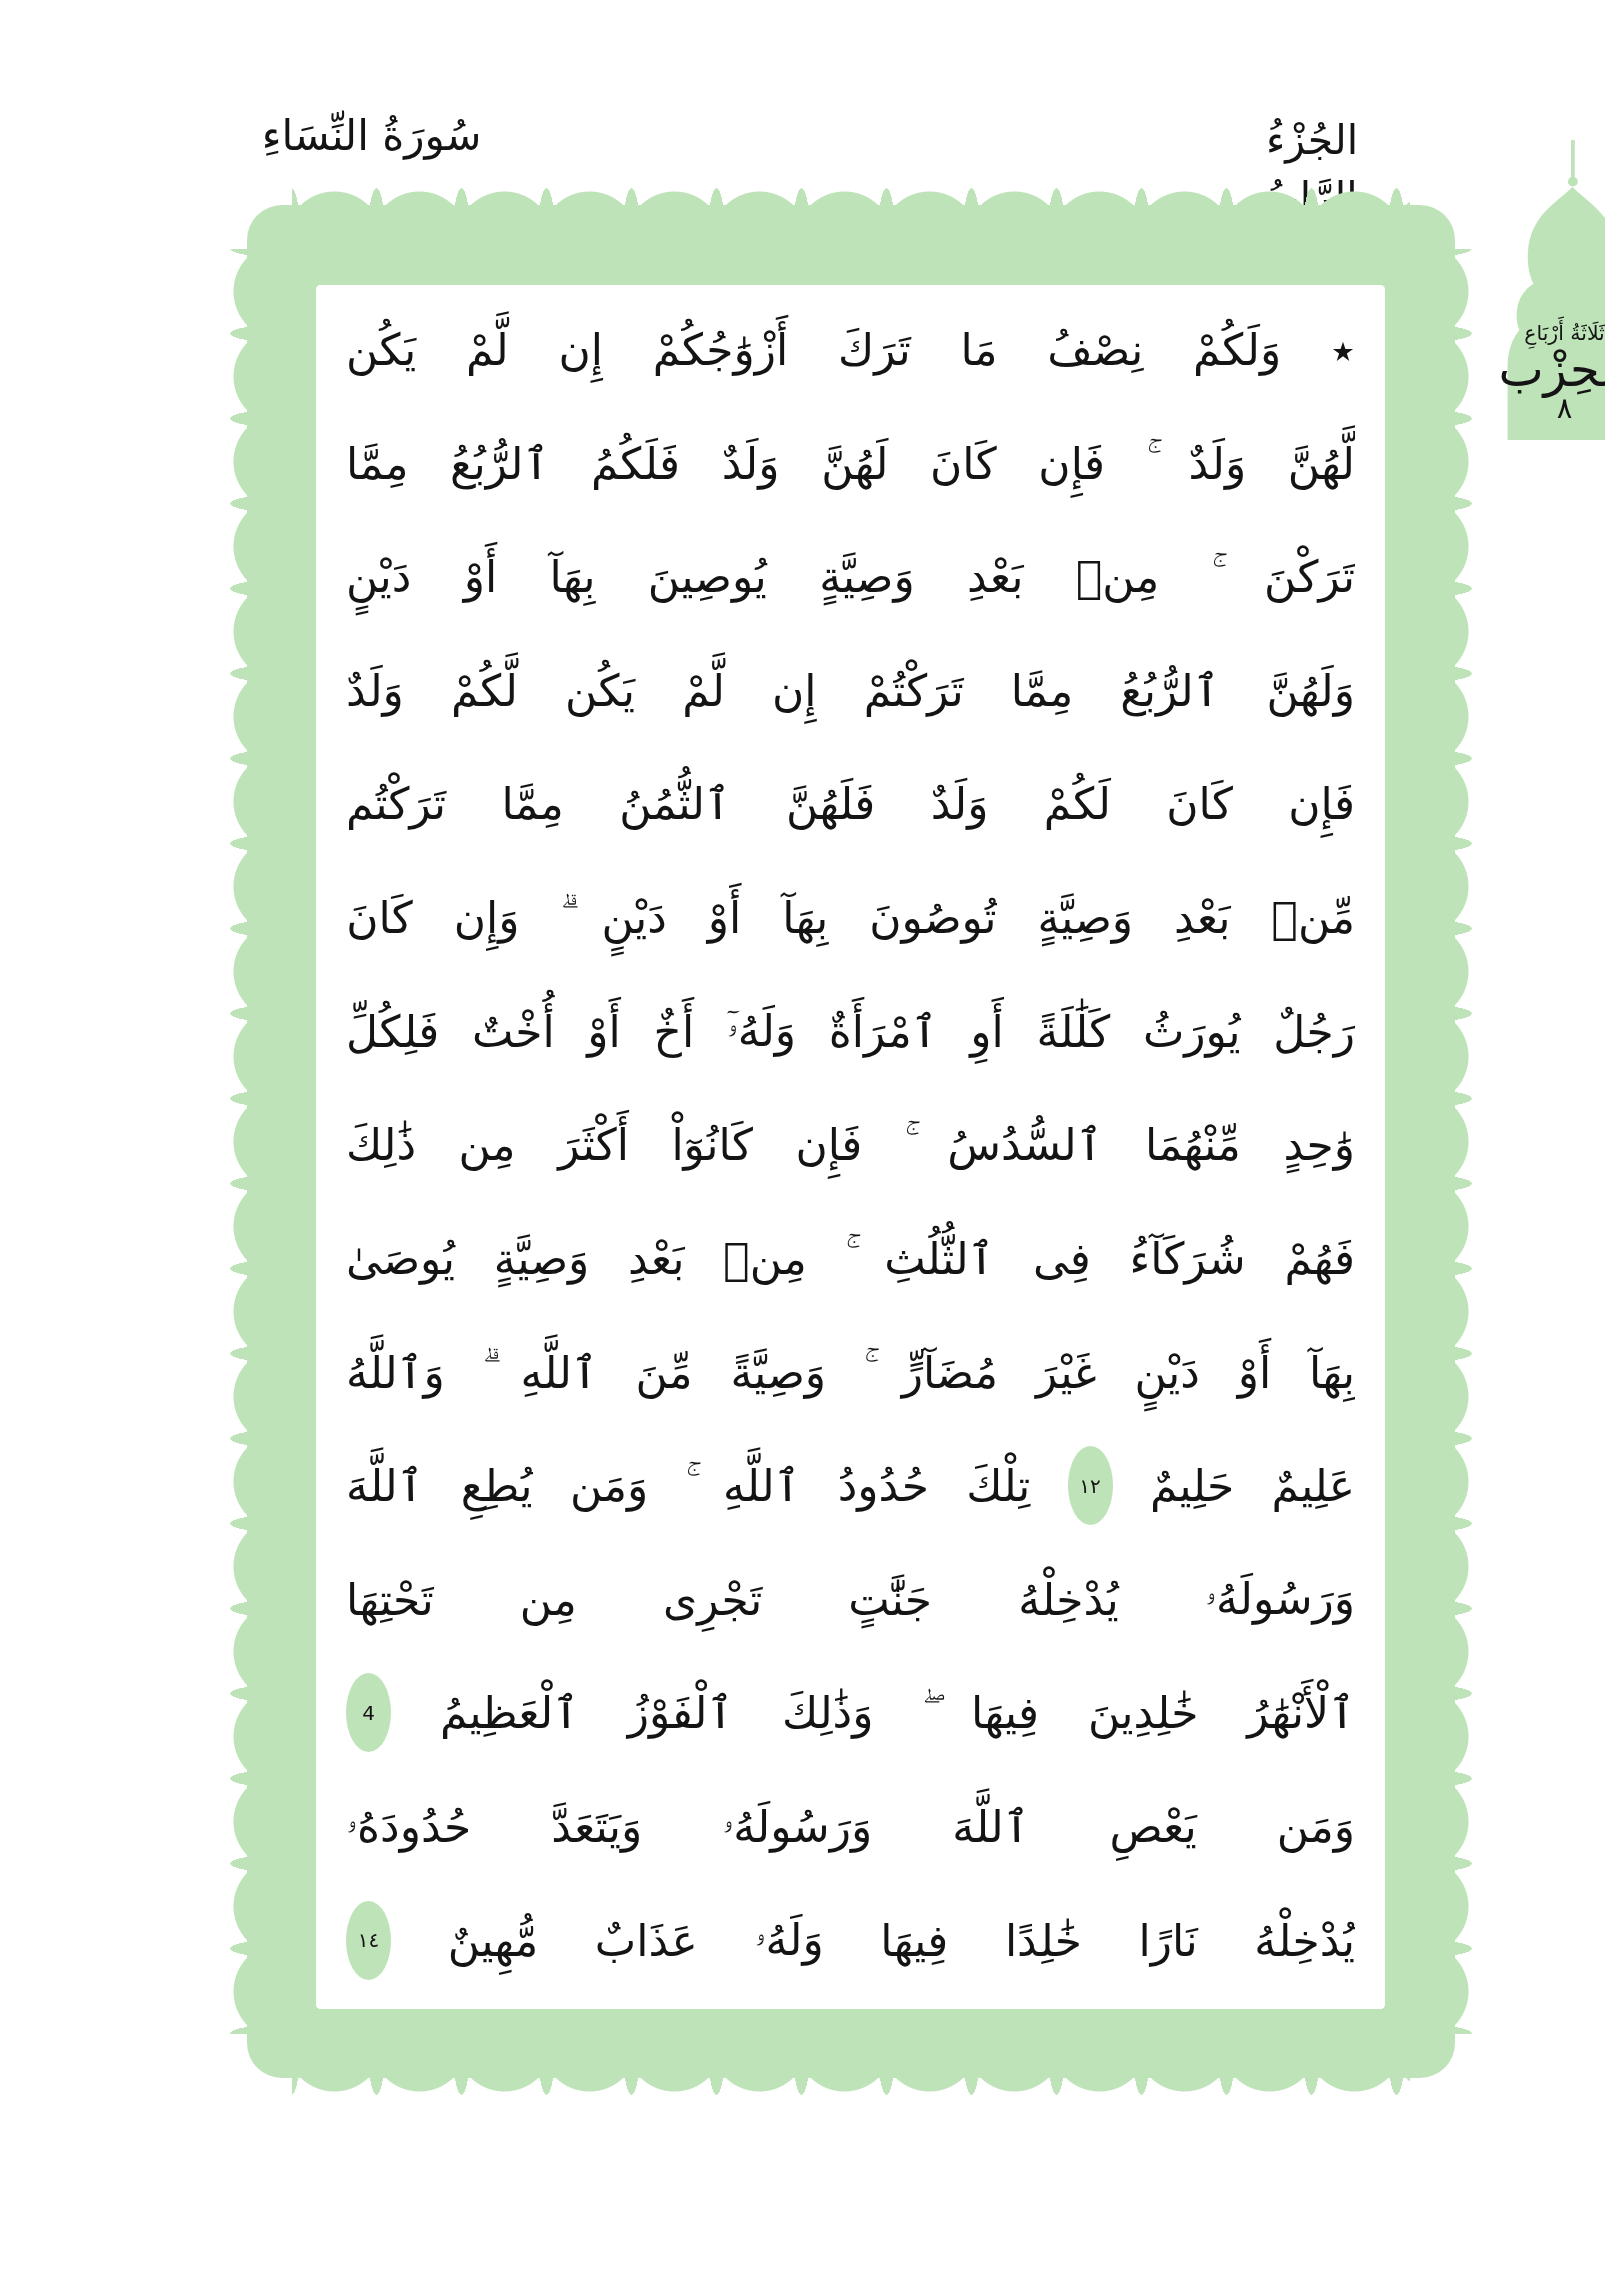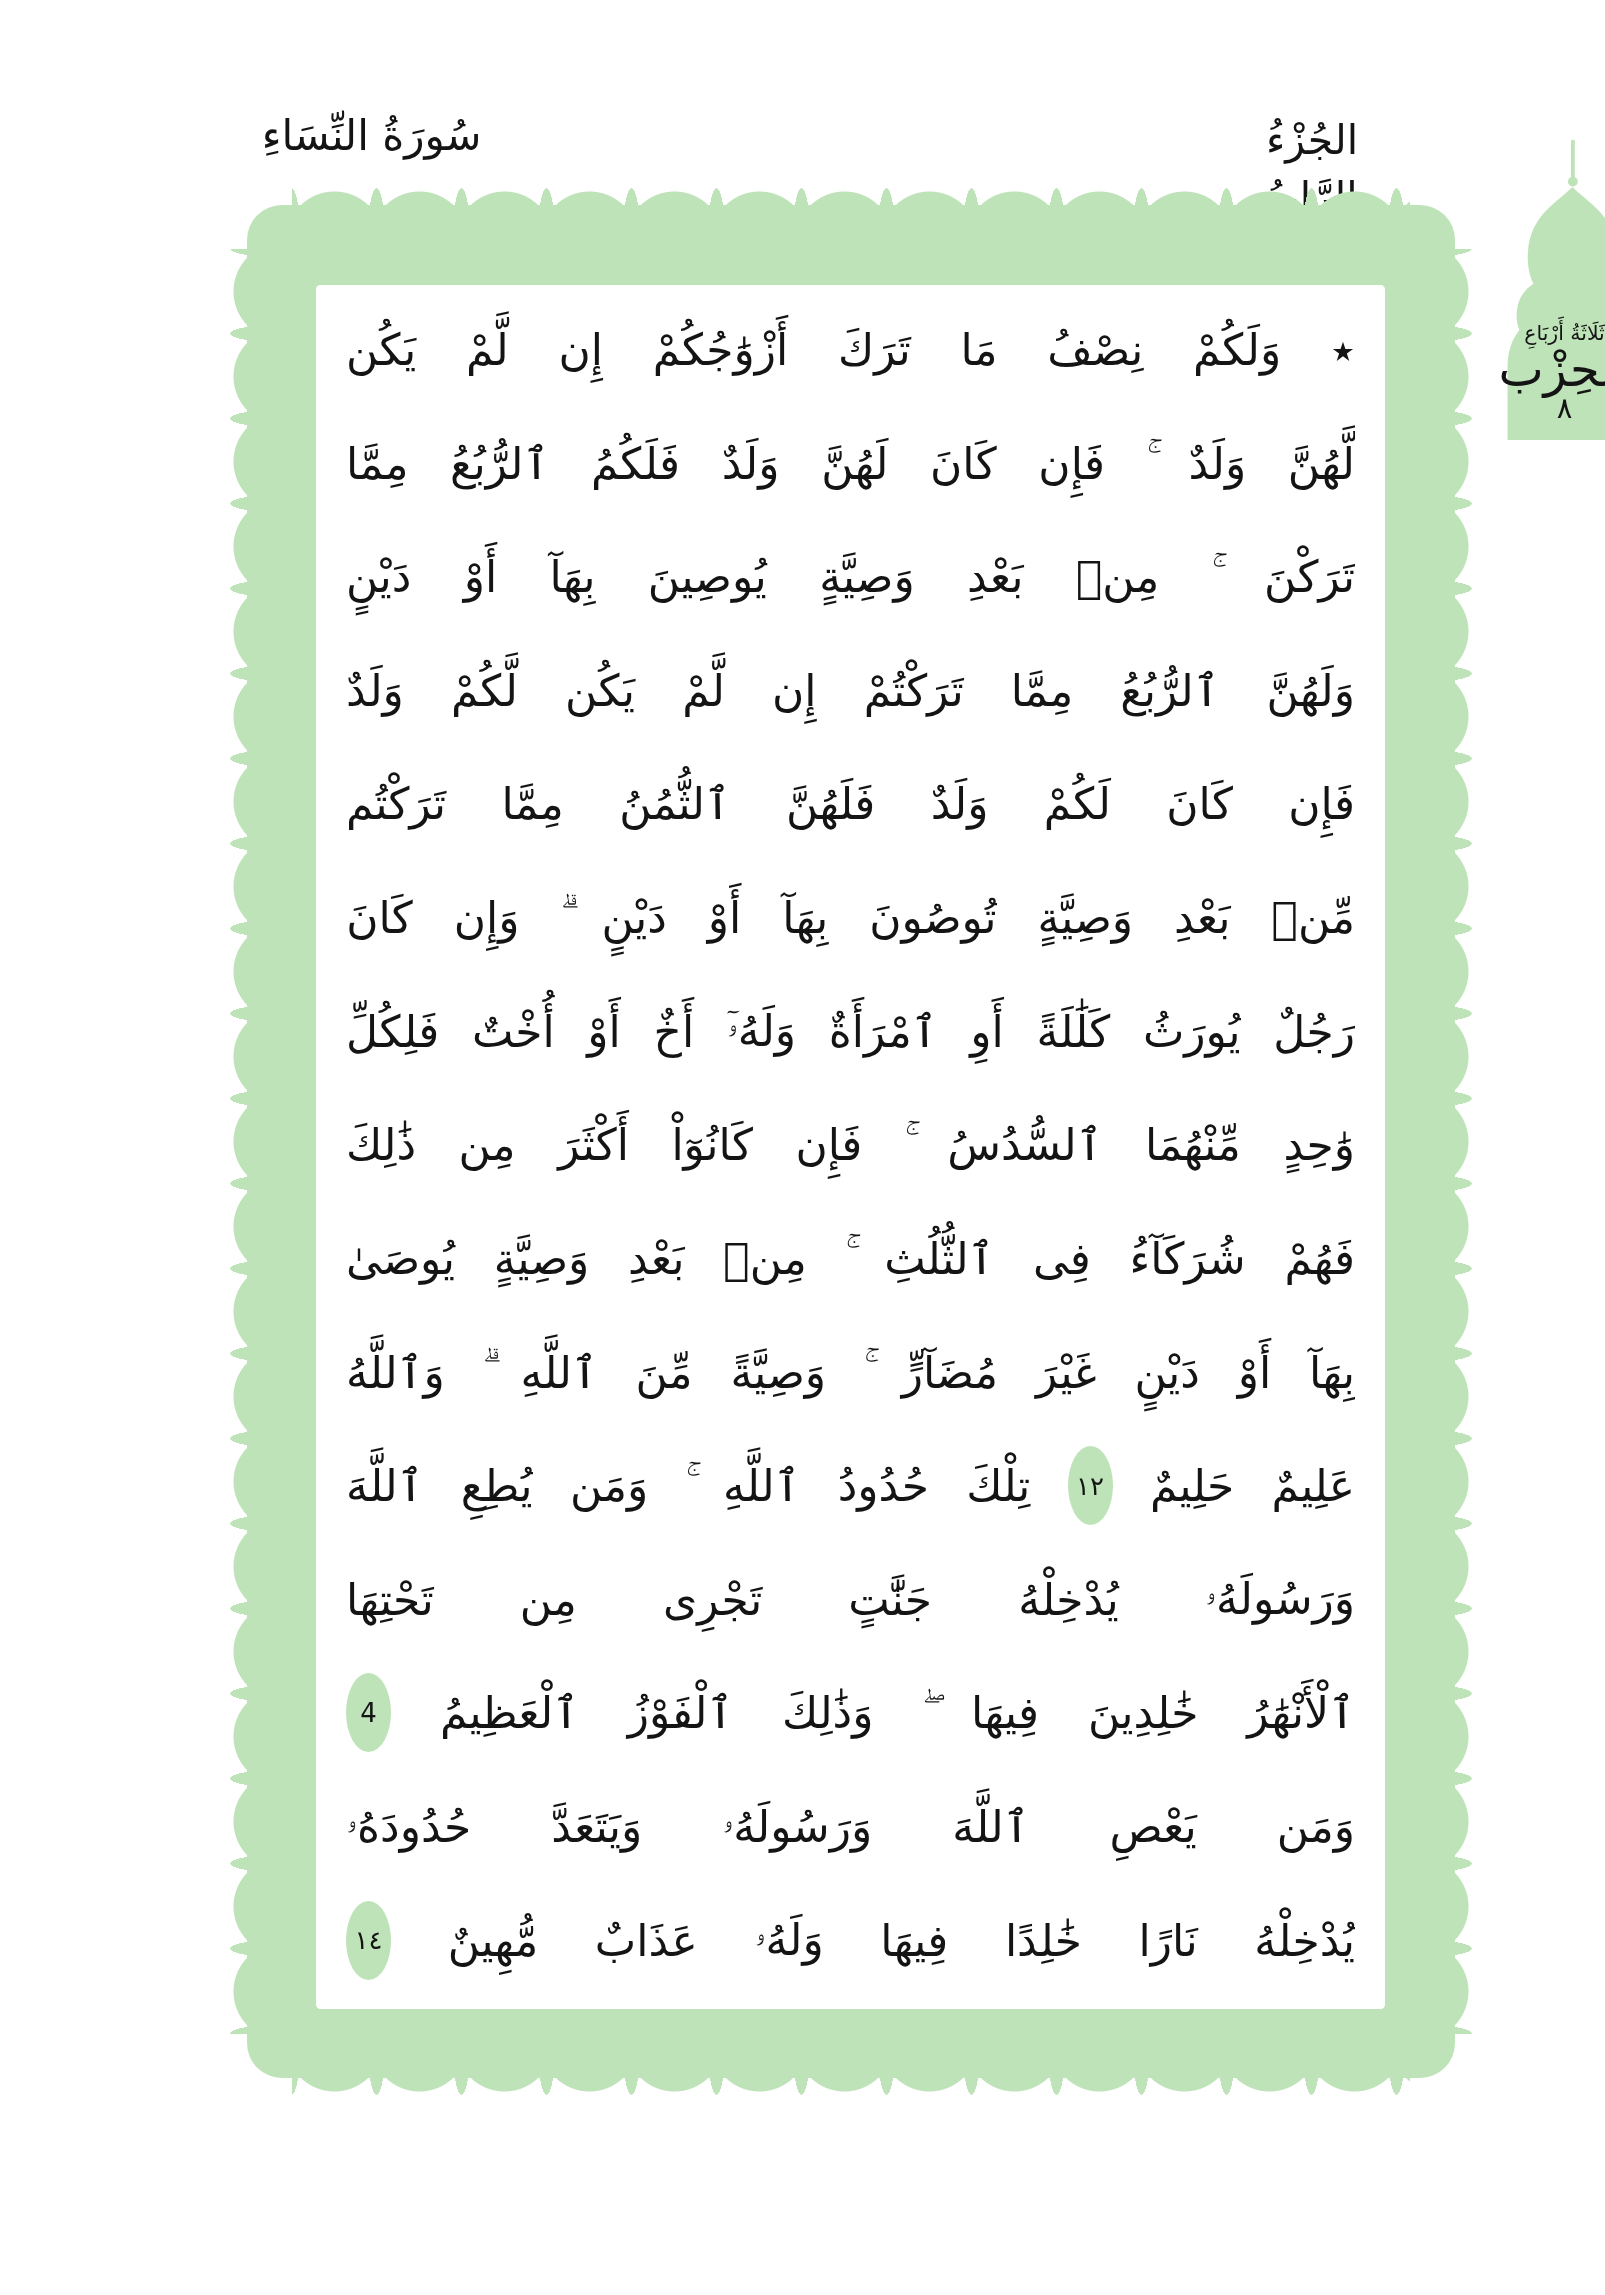--- a/index.html
+++ b/index.html
@@ -82,21 +82,21 @@
   .qline{
     flex:1;display:flex;flex-direction:row;justify-content:space-between;
     align-items:center;direction:rtl;overflow:hidden;
     font-size:44px;color:var(--ink);white-space:nowrap;
   }
   .qline .word{display:inline-block;}
   .verse-badge{
     display:inline-flex;align-items:center;justify-content:center;
     width:45px;height:79px;border-radius:50%;
     background:var(--green);color:var(--ink);
-    font-size:26px;flex:0 0 auto;
+    font-size:20px;flex:0 0 auto;
   }
 
   
   .page-number{
     position:absolute;left:102px;top:2114px;width:1208px;
     text-align:center;font-size:48px;color:var(--ink);
   }
 </style>
 </head>
 <body>

